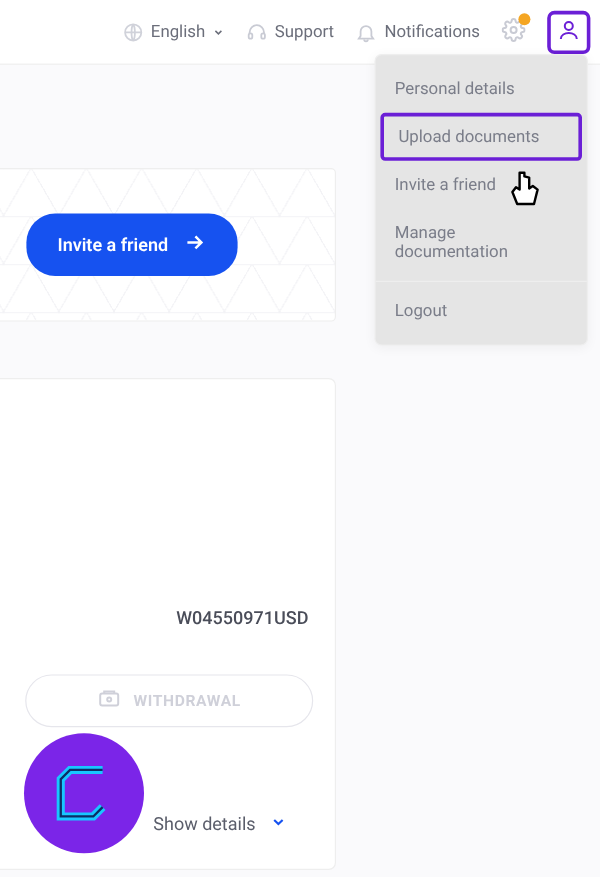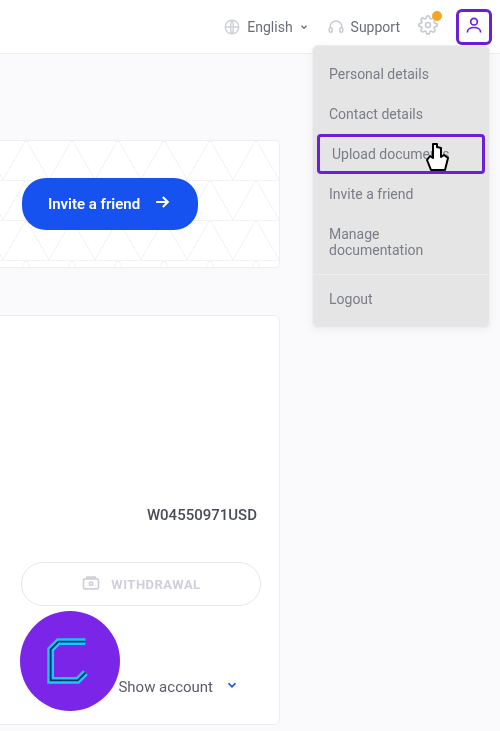--- a/index.html
+++ b/index.html
@@ -58,20 +58,29 @@
   <div class="topbar-item">
     <span>
       <svg width="18" height="18" viewBox="0 0 24 24" fill="none" stroke="#c9cbd4" stroke-width="2">
           <path d="M4 13v-1a8 8 0 0116 0v1"></path>
           <rect x="3" y="13" width="4" height="6" rx="2"></rect>
           <rect x="17" y="13" width="4" height="6" rx="2"></rect>
         </svg>
     </span>
     <span>Support</span>
   </div>
+  <div class="topbar-item">
+    <span>
+      <svg width="18" height="18" viewBox="0 0 24 24" fill="none" stroke="#c9cbd4" stroke-width="2">
+          <path d="M18 16v-5a6 6 0 10-12 0v5l-2 3h16l-2-3z"></path>
+          <path d="M10 20a2 2 0 004 0"></path>
+        </svg>
+    </span>
+    <span>Notifications</span>
+  </div>
   <div class="settings-wrap">
     <span>
       <svg width="20" height="20" viewBox="0 0 24 24" fill="none" stroke="#c9cbd4" stroke-width="2">
           <circle cx="12" cy="12" r="3"></circle>
           <path d="M19.4 15a1.7 1.7 0 00.34 1.87l.06.06a2 2 0 11-2.83 2.83l-.06-.06A1.7 1.7 0 0015 19.4a1.7 1.7 0 00-1 1.55V21a2 2 0 11-4 0v-.05A1.7 1.7 0 009 19.4a1.7 1.7 0 00-1.87.34l-.06.06a2 2 0 11-2.83-2.83l.06-.06A1.7 1.7 0 004.6 15a1.7 1.7 0 00-1.55-1H3a2 2 0 110-4h.05A1.7 1.7 0 004.6 9a1.7 1.7 0 00-.34-1.87l-.06-.06a2 2 0 112.83-2.83l.06.06A1.7 1.7 0 009 4.6a1.7 1.7 0 001-1.55V3a2 2 0 114 0v.05c0 .67.39 1.27 1 1.55a1.7 1.7 0 001.87-.34l.06-.06a2 2 0 112.83 2.83l-.06.06A1.7 1.7 0 0019.4 9c.28.61.88 1 1.55 1H21a2 2 0 110 4h-.05a1.7 1.7 0 00-1.55 1z"></path>
         </svg>
     </span>
     <span class="badge"></span>
   </div>
   <div class="profile-btn">
@@ -79,21 +88,20 @@
       <svg width="20" height="20" viewBox="0 0 24 24" fill="none" stroke="#6b1fd6" stroke-width="2">
           <circle cx="12" cy="8" r="4"></circle>
           <path d="M4 21c0-4 4-6 8-6s8 2 8 6"></path>
         </svg>
     </span>
   </div>
 </div>
 
 <div class="dropdown">
   <div class="dropdown-item">Personal details</div>
-  <div class="dropdown-item">Contact details</div>
   <div class="dropdown-item highlighted">Upload documents</div>
   <div class="dropdown-item">Invite a friend</div>
   <div class="dropdown-item">Manage documentation</div>
   <div class="dropdown-divider"></div>
   <div class="dropdown-item">Logout</div>
 </div>
 
 <div class="pointer">
   <svg width="34" height="40" viewBox="0 0 34 40">
       <path d="M13 4v14l-3-2-3 4 4 10h14l3-12-4-3-3 2V8l-4-1V4l-4 0z" fill="#fff" stroke="#000" stroke-width="2" stroke-linejoin="round"></path>
@@ -125,21 +133,21 @@
     <span>
       <svg width="20" height="20" viewBox="0 0 24 24" fill="none" stroke="#cfd0d9" stroke-width="2">
           <rect x="3" y="7" width="18" height="12" rx="2"></rect>
           <path d="M7 7V5h10v2"></path>
           <circle cx="12" cy="13" r="2"></circle>
         </svg>
     </span>
     <span>WITHDRAWAL</span>
   </button>
   <div class="show-details">
-    <span>Show account</span>
+    <span>Show details</span>
     <span>
       <svg width="14" height="14" viewBox="0 0 24 24" fill="none" stroke="#1652f0" stroke-width="3">
           <path d="M6 9l6 6 6-6"></path>
         </svg>
     </span>
   </div>
 </div>
 
 <div class="brand-badge">
   <span>

